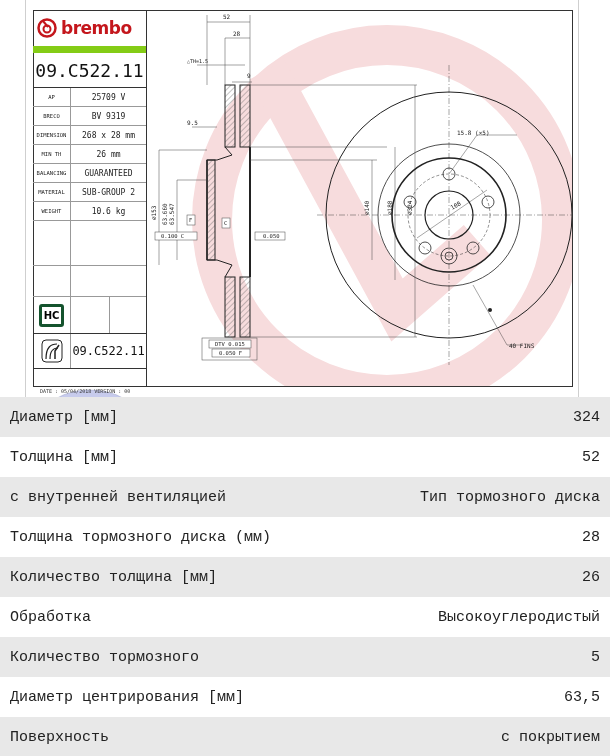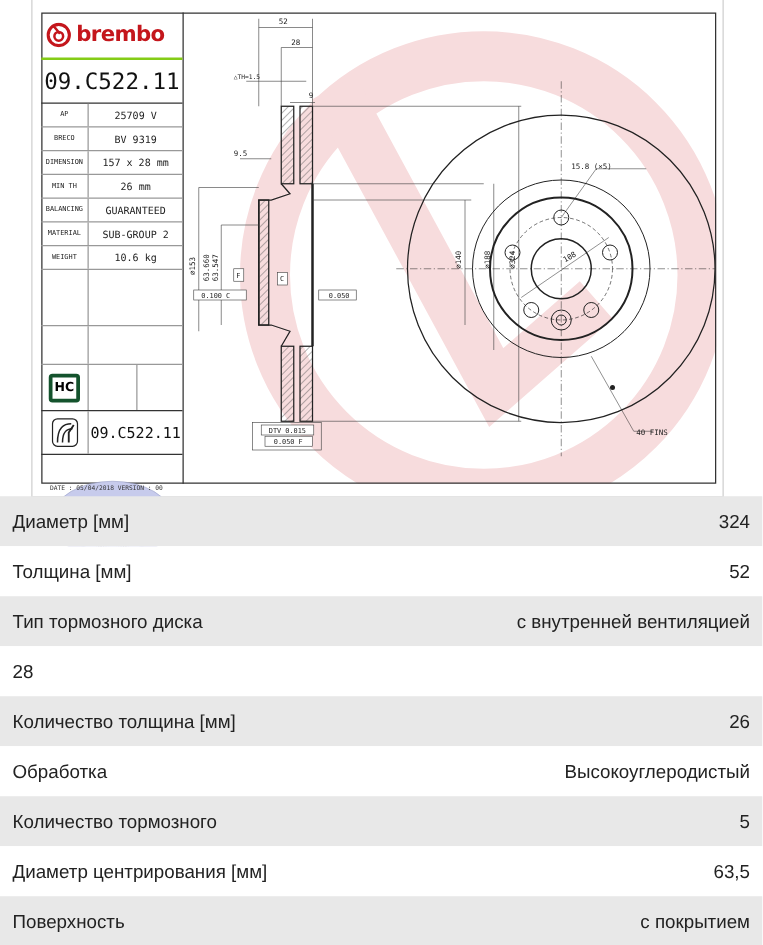--- a/index.html
+++ b/index.html
@@ -1,38 +1,38 @@
 <!DOCTYPE html>
 <html><head>
 <meta charset="utf-8">
 <style>
   html, body { margin: 0; padding: 0; }
   body { width: 610px; height: 756px; background: #ffffff; font-family: "Liberation Sans", sans-serif; position: relative; overflow: hidden; }
   .drawing { position: absolute; left: 25px; top: 0; width: 552px; height: 397px; background: #ffffff; border-left: 1px solid #cfcfcf; border-right: 1px solid #cfcfcf; border-bottom: 1px solid #cfcfcf; }
   .frame { position: absolute; left: 33px; top: 10px; width: 540px; height: 377px; border: 1px solid #333; box-sizing: border-box; }
   .titleblock { position: absolute; left: 33px; top: 10px; width: 114px; height: 377px; border-right: 1px solid #333; box-sizing: border-box; font-family: "DejaVu Sans Mono", monospace; }
-  .logo-row { height: 36px; border-bottom: 2px solid #84cc16; display: flex; align-items: center; padding-left: 4px; gap: 4px; }
+  .logo-row { height: 36px; border-bottom: 7px solid #84cc16; display: flex; align-items: center; padding-left: 4px; gap: 4px; }
   .logo-text { color: #c4161c; font-family: "DejaVu Sans", sans-serif; font-weight: bold; font-size: 17px; letter-spacing: -0.5px; }
   .partno { height: 34px; border-bottom: 1px solid #333; font-size: 18px; display: flex; align-items: center; justify-content: center; color: #111; }
   .spec-row { height: 18px; border-bottom: 1px solid #999; display: flex; font-size: 7px; color: #222; }
   .spec-row .k { width: 37px; border-right: 1px solid #999; display: flex; align-items: center; justify-content: center; font-size: 5.5px; }
   .spec-row .v { flex: 1; display: flex; align-items: center; justify-content: center; font-size: 8px; }
   .blank-row { height: 44px; border-bottom: 1px solid #999; display: flex; }
   .blank-row .k { width: 37px; border-right: 1px solid #999; }
   .hc-row { height: 36px; border-bottom: 1px solid #333; display: flex; }
   .hc-row .k { width: 37px; border-right: 1px solid #999; display: flex; align-items: center; justify-content: center; }
   .hc-badge { border: 3px solid #14532d; border-radius: 3px; font-family: "DejaVu Sans", sans-serif; font-weight: bold; font-size: 10px; padding: 3px 2px; }
   .hc-row .m { width: 38px; border-right: 1px solid #999; }
   .part2-row { height: 34px; border-bottom: 1px solid #333; display: flex; }
   .part2-row .k { width: 37px; border-right: 1px solid #999; display: flex; align-items: center; justify-content: center; }
   .part2-row .v { flex: 1; display: flex; align-items: center; justify-content: center; font-size: 12px; color: #111; }
   .disc-img { height: 100px; display: flex; align-items: center; justify-content: center; }
   .date { position: absolute; left: 40px; top: 388px; font-family: "DejaVu Sans Mono", monospace; font-size: 5px; color: #333; }
   .svg-drawing { position: absolute; left: 147px; top: 10px; }
-  .specs { position: absolute; left: 0; top: 397px; width: 610px; }
+  .specs { position: absolute; left: 0; top: 397px; width: 610px; font-family: Liberation Mono, monospace; }
   .row { height: 40px; display: flex; align-items: center; justify-content: space-between; padding: 0 10px; box-sizing: border-box; font-size: 15px; color: #222; }
   .row:nth-child(odd) { background: #e8e8e8; }
   .row:nth-child(even) { background: #ffffff; }
 </style>
 </head>
 <body>
 
 <div class="drawing"></div>
 
 <svg class="svg-drawing" width="426" height="377" viewBox="0 0 426 377" font-family="DejaVu Sans Mono, monospace">
@@ -155,21 +155,21 @@
   <div class="spec-row">
       <div class="k">AP</div>
       <div class="v">25709 V</div>
     </div>
   <div class="spec-row">
       <div class="k">BRECO</div>
       <div class="v">BV 9319</div>
     </div>
   <div class="spec-row">
       <div class="k">DIMENSION</div>
-      <div class="v">157 x 28 mm</div>
+      <div class="v">268 x 28 mm</div>
     </div>
   <div class="spec-row">
       <div class="k">MIN TH</div>
       <div class="v">26 mm</div>
     </div>
   <div class="spec-row">
       <div class="k">BALANCING</div>
       <div class="v">GUARANTEED</div>
     </div>
   <div class="spec-row">
@@ -223,24 +223,25 @@
 <div class="specs">
   <div class="row">
       <span>Диаметр [мм]</span>
       <span>324</span>
     </div>
   <div class="row">
       <span>Толщина [мм]</span>
       <span>52</span>
     </div>
   <div class="row">
+      <span>с внутренней вентиляцией</span>
       <span>Тип тормозного диска</span>
-      <span>с внутренней вентиляцией</span>
-    </div>
-  <div class="row">
+    </div>
+  <div class="row">
+      <span>Толщина тормозного диска (мм)</span>
       <span>28</span>
     </div>
   <div class="row">
       <span>Количество толщина [мм]</span>
       <span>26</span>
     </div>
   <div class="row">
       <span>Обработка</span>
       <span>Высокоуглеродистый</span>
     </div>

